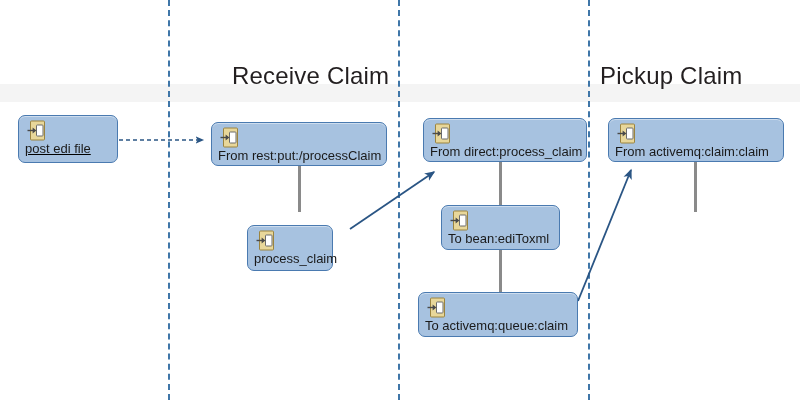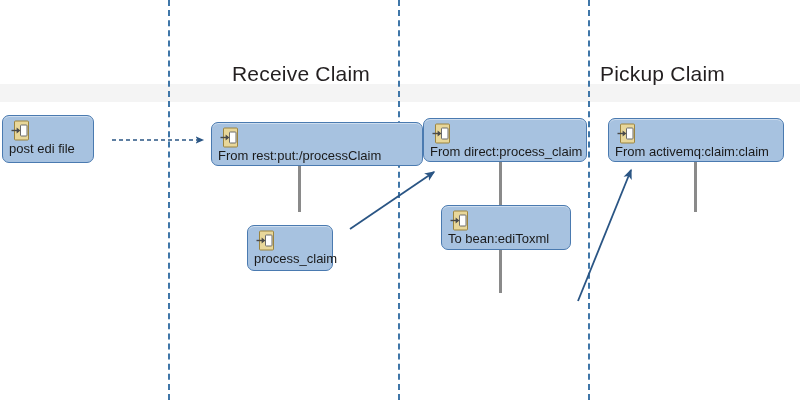--- a/index.html
+++ b/index.html
@@ -28,21 +28,21 @@
     position: absolute;
     left: 0;
     width: 800px;
     height: 18px;
     background: #f4f4f4;
   }
   
   .lane-title {
     position: absolute;
     color: #231f20;
-    font-size: 21px;
+    font-size: 24px;
     font-weight: 400;
     letter-spacing: 0.2px;
     white-space: nowrap;
     font-family: "Liberation Sans", sans-serif;
   }
   
   .node {
     position: absolute;
     box-sizing: border-box;
     background: #a7c2e0;
@@ -115,33 +115,33 @@
       </marker>
     </defs>
 
     <line x1="112" y1="140" x2="203" y2="140" stroke="#2a5584" stroke-width="1.6" stroke-dasharray="4 3" marker-end="url(#ah-dash)"></line>
 
     <line x1="350" y1="229" x2="434" y2="172" stroke="#2a5584" stroke-width="1.8" marker-end="url(#ah-solid)"></line>
 
     <line x1="578" y1="301" x2="631" y2="170" stroke="#2a5584" stroke-width="1.8" marker-end="url(#ah-solid)"></line>
   </svg>
 
-  <div class="node" style="left:2px; top:115px; width:92px; height:48px;">
+  <div class="node" style="left:18px; top:115px; width:100px; height:48px;text-decoration:underline;">
     <span class="node-icon">
       <svg width="19" height="21" viewBox="0 0 19 21">
         <rect x="3.5" y="1" width="14" height="19" rx="1" fill="#e8d79a" stroke="#9b8440" stroke-width="1"></rect>
         <rect x="9.5" y="5" width="6.5" height="11" rx="0.8" fill="#ffffff" stroke="#6b6b6b" stroke-width="1"></rect>
         <path d="M0.5,10.5 L8,10.5" stroke="#4a4a4a" stroke-width="1.4"></path>
         <path d="M5.6,7.6 L9.4,10.5 L5.6,13.4 Z" fill="#4a4a4a"></path>
       </svg>
     </span>
     <span class="node-label">post edi file</span>
   </div>
 
-  <div class="node" style="left:211px; top:122px; width:212px; height:44px;">
+  <div class="node" style="left:211px; top:122px; width:176px; height:44px;">
     <span class="node-icon">
       <svg width="19" height="21" viewBox="0 0 19 21">
         <rect x="3.5" y="1" width="14" height="19" rx="1" fill="#e8d79a" stroke="#9b8440" stroke-width="1"></rect>
         <rect x="9.5" y="5" width="6.5" height="11" rx="0.8" fill="#ffffff" stroke="#6b6b6b" stroke-width="1"></rect>
         <path d="M0.5,10.5 L8,10.5" stroke="#4a4a4a" stroke-width="1.4"></path>
         <path d="M5.6,7.6 L9.4,10.5 L5.6,13.4 Z" fill="#4a4a4a"></path>
       </svg>
     </span>
     <span class="node-label">From rest:put:/processClaim</span>
   </div>
@@ -163,32 +163,43 @@
       <svg width="19" height="21" viewBox="0 0 19 21">
         <rect x="3.5" y="1" width="14" height="19" rx="1" fill="#e8d79a" stroke="#9b8440" stroke-width="1"></rect>
         <rect x="9.5" y="5" width="6.5" height="11" rx="0.8" fill="#ffffff" stroke="#6b6b6b" stroke-width="1"></rect>
         <path d="M0.5,10.5 L8,10.5" stroke="#4a4a4a" stroke-width="1.4"></path>
         <path d="M5.6,7.6 L9.4,10.5 L5.6,13.4 Z" fill="#4a4a4a"></path>
       </svg>
     </span>
     <span class="node-label">From direct:process_claim</span>
   </div>
 
-  <div class="node" style="left:441px; top:205px; width:130px; height:45px;">
+  <div class="node" style="left:441px; top:205px; width:119px; height:45px;">
     <span class="node-icon">
       <svg width="19" height="21" viewBox="0 0 19 21">
         <rect x="3.5" y="1" width="14" height="19" rx="1" fill="#e8d79a" stroke="#9b8440" stroke-width="1"></rect>
         <rect x="9.5" y="5" width="6.5" height="11" rx="0.8" fill="#ffffff" stroke="#6b6b6b" stroke-width="1"></rect>
         <path d="M0.5,10.5 L8,10.5" stroke="#4a4a4a" stroke-width="1.4"></path>
         <path d="M5.6,7.6 L9.4,10.5 L5.6,13.4 Z" fill="#4a4a4a"></path>
       </svg>
     </span>
     <span class="node-label">To bean:ediToxml</span>
   </div>
 
+  <div class="node" style="left:418px; top:292px; width:160px; height:45px;">
+    <span class="node-icon">
+      <svg width="19" height="21" viewBox="0 0 19 21">
+        <rect x="3.5" y="1" width="14" height="19" rx="1" fill="#e8d79a" stroke="#9b8440" stroke-width="1"></rect>
+        <rect x="9.5" y="5" width="6.5" height="11" rx="0.8" fill="#ffffff" stroke="#6b6b6b" stroke-width="1"></rect>
+        <path d="M0.5,10.5 L8,10.5" stroke="#4a4a4a" stroke-width="1.4"></path>
+        <path d="M5.6,7.6 L9.4,10.5 L5.6,13.4 Z" fill="#4a4a4a"></path>
+      </svg>
+    </span>
+    <span class="node-label">To activemq:queue:claim</span>
+  </div>
 
   <div class="node" style="left:608px; top:118px; width:176px; height:44px;">
     <span class="node-icon">
       <svg width="19" height="21" viewBox="0 0 19 21">
         <rect x="3.5" y="1" width="14" height="19" rx="1" fill="#e8d79a" stroke="#9b8440" stroke-width="1"></rect>
         <rect x="9.5" y="5" width="6.5" height="11" rx="0.8" fill="#ffffff" stroke="#6b6b6b" stroke-width="1"></rect>
         <path d="M0.5,10.5 L8,10.5" stroke="#4a4a4a" stroke-width="1.4"></path>
         <path d="M5.6,7.6 L9.4,10.5 L5.6,13.4 Z" fill="#4a4a4a"></path>
       </svg>
     </span>

